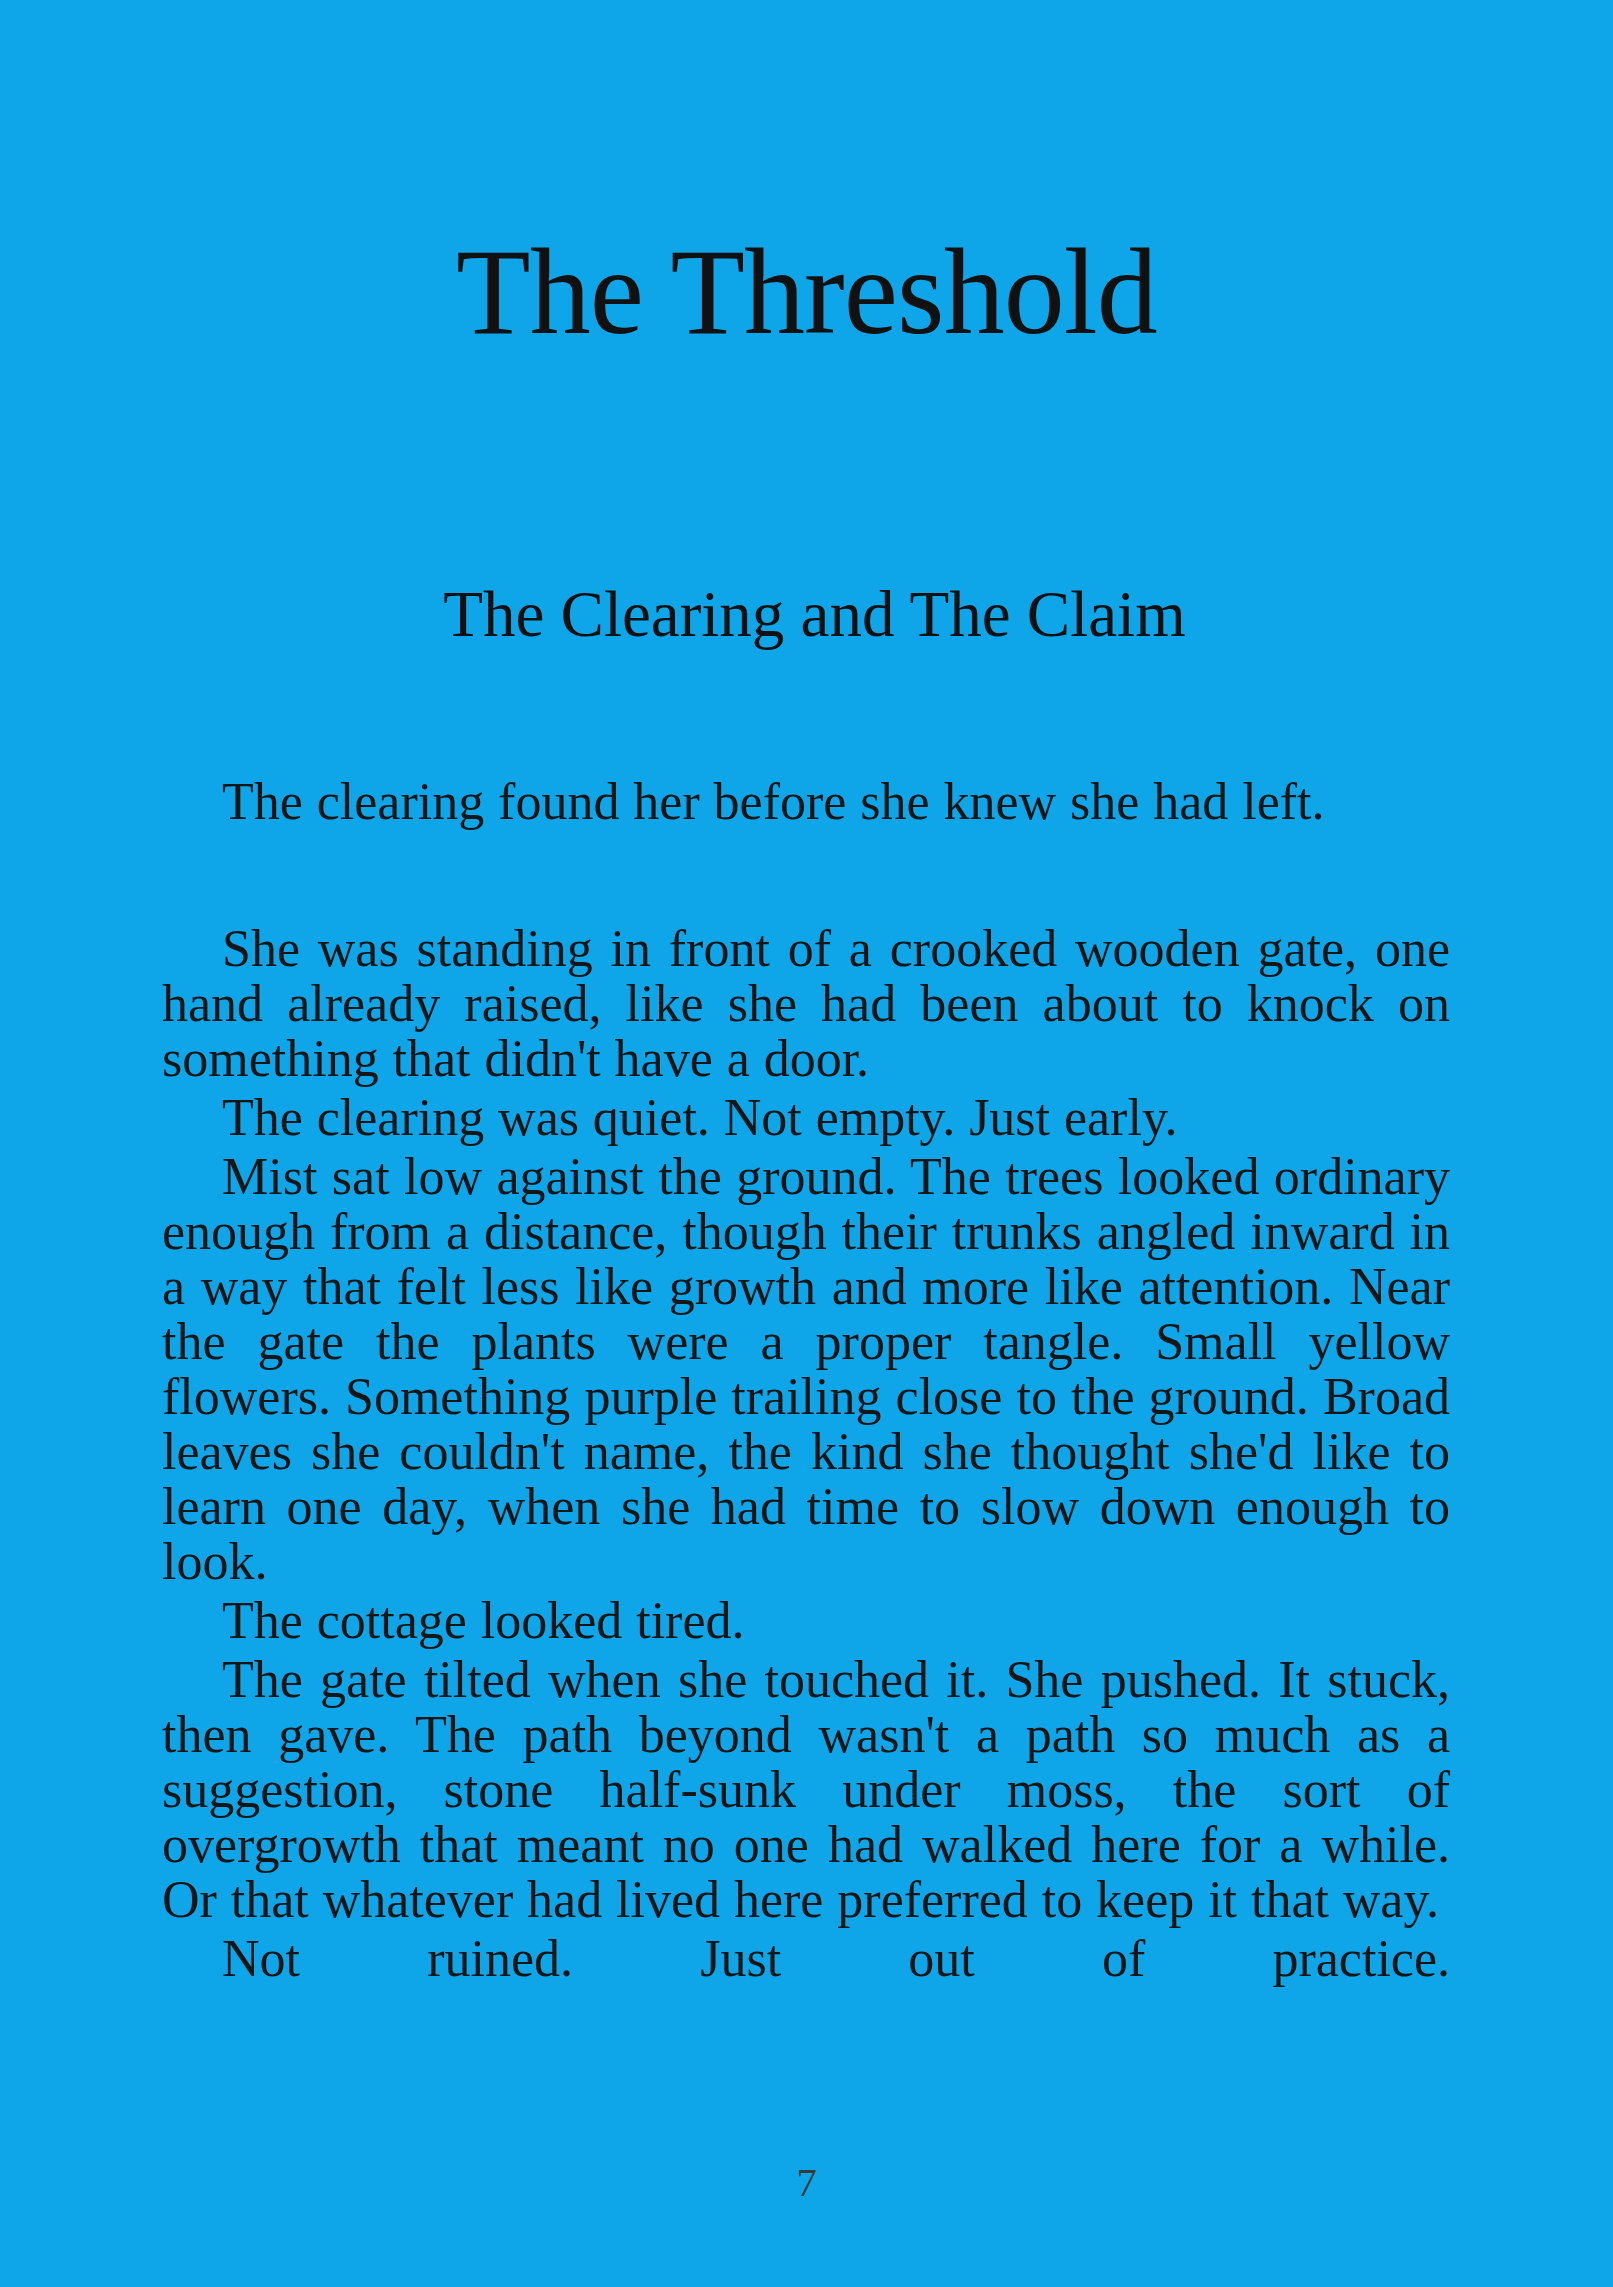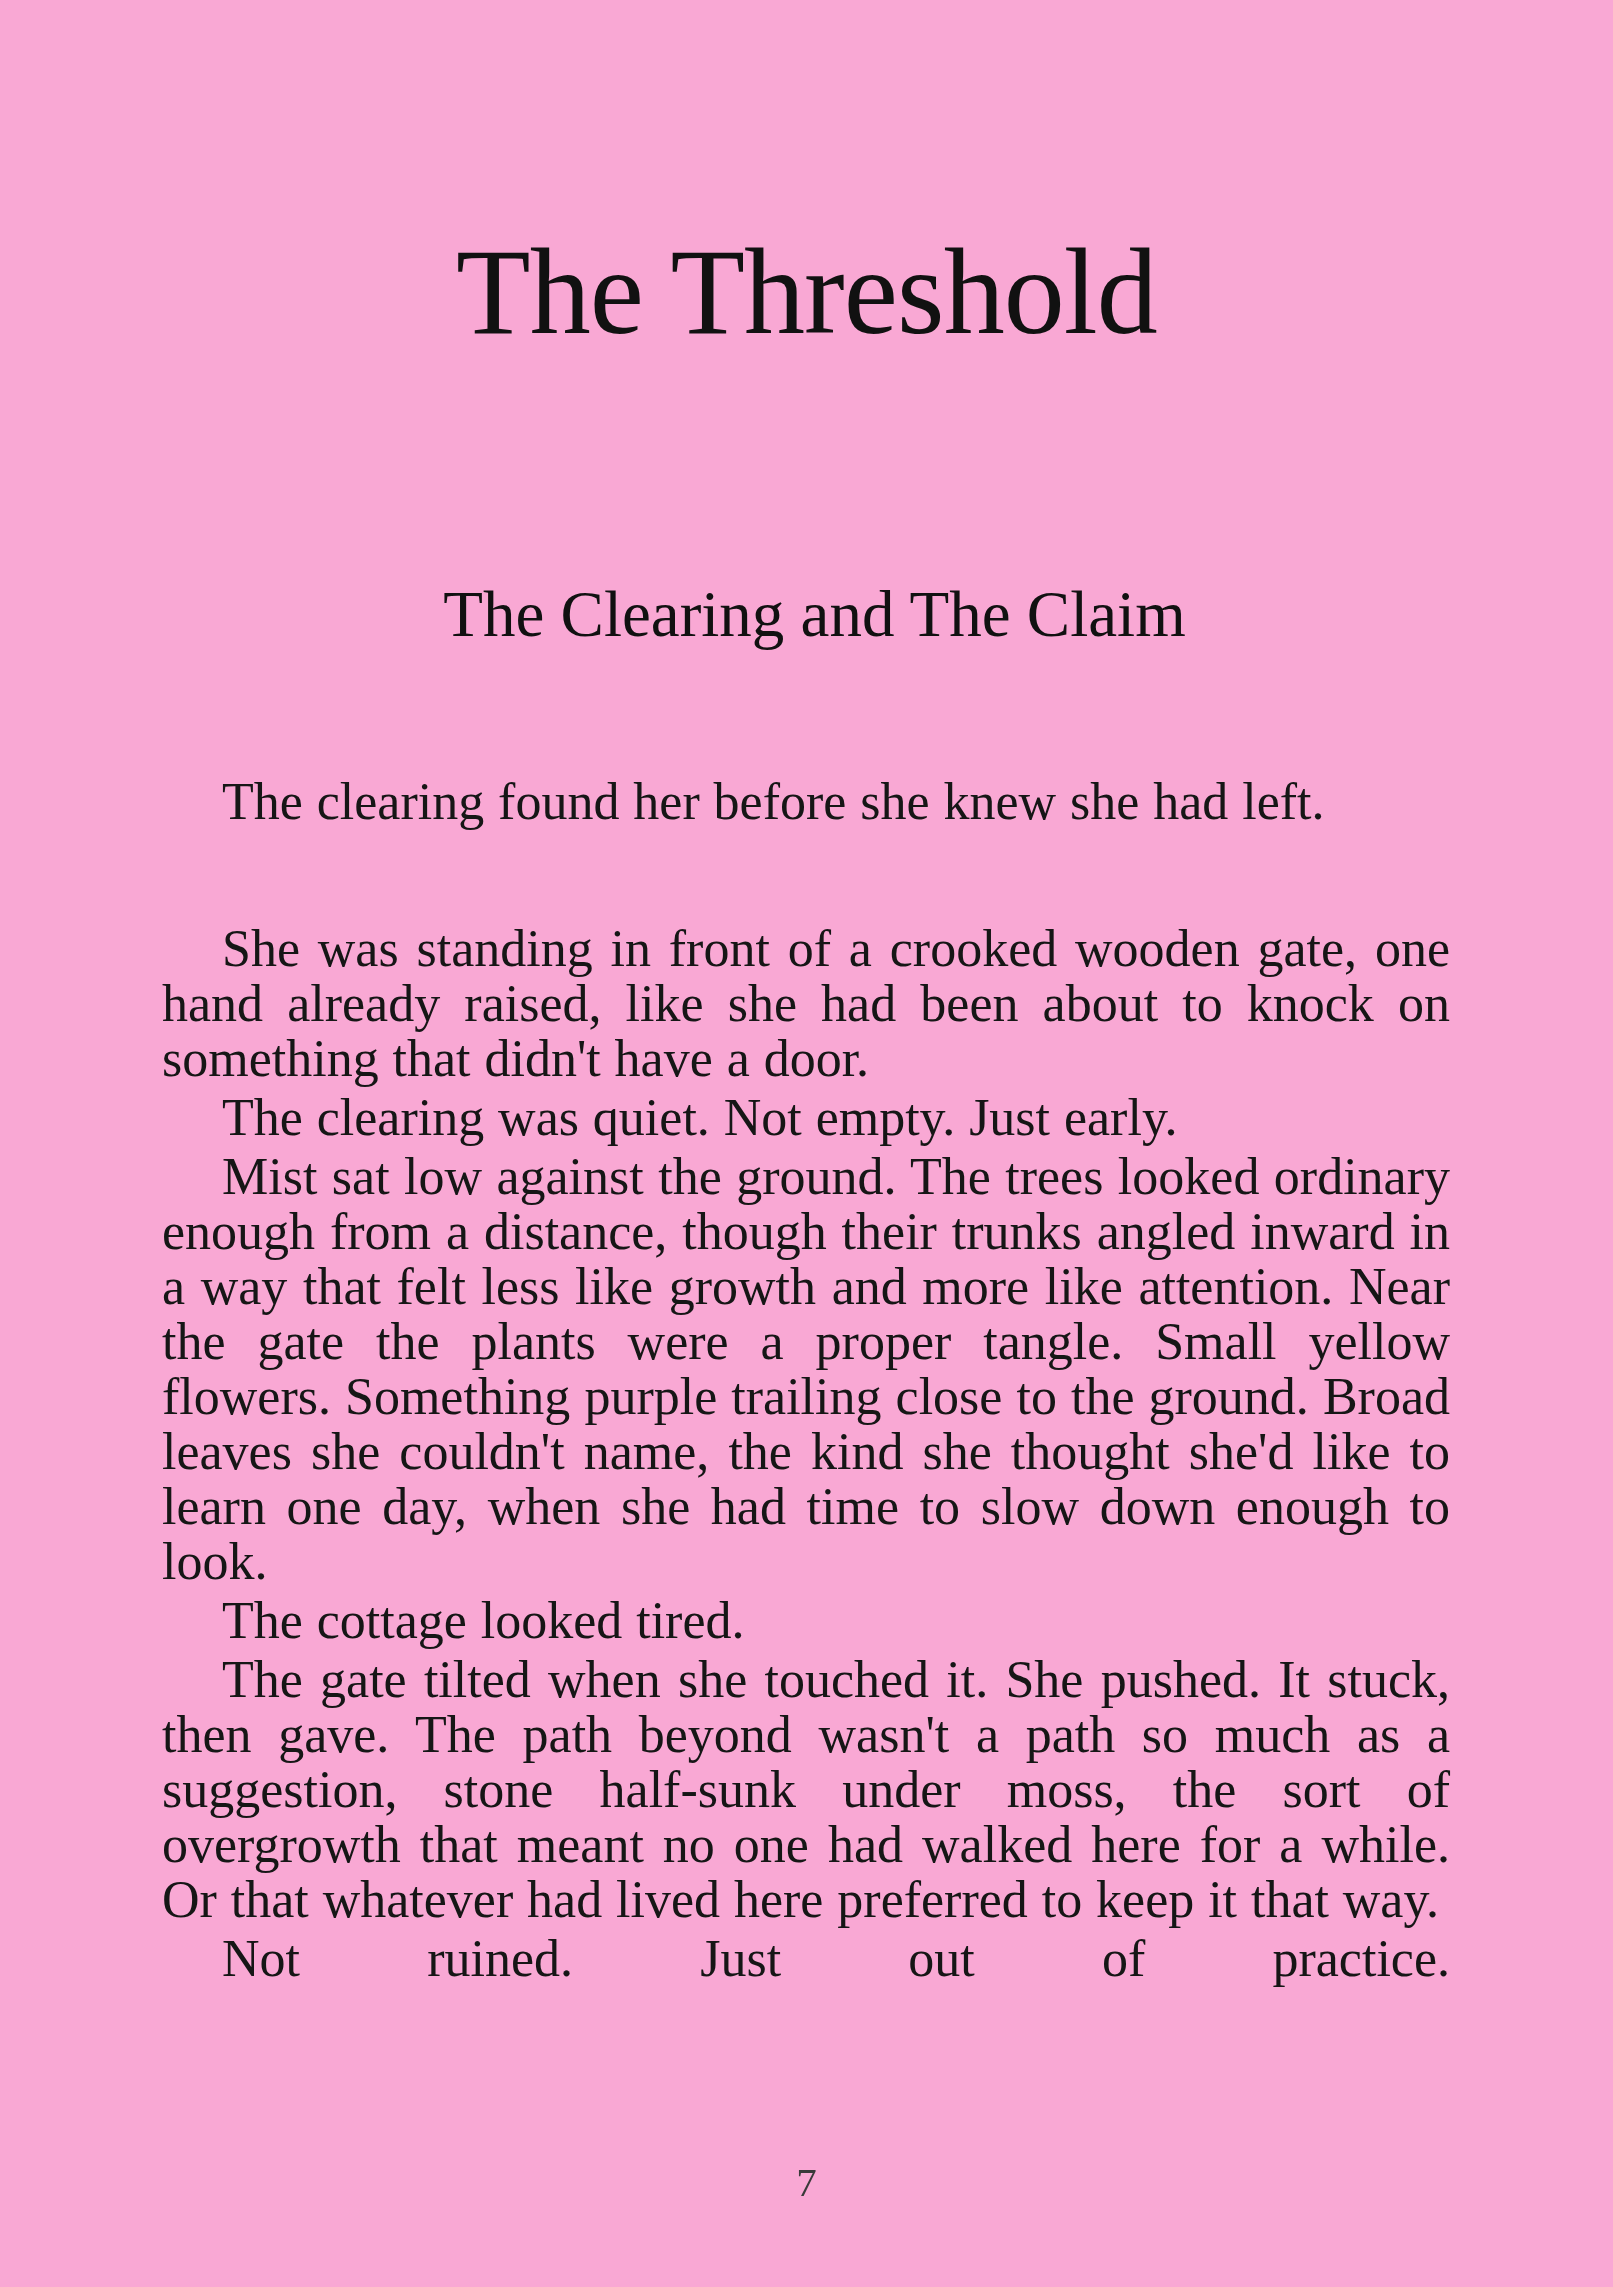--- a/index.html
+++ b/index.html
@@ -11,21 +11,21 @@
     width: 1613px;
     height: 2288px;
     overflow: hidden;
     font-family: "Liberation Serif", "DejaVu Serif", serif;
     color: #161616;
   }
   .page {
     position: relative;
     width: 1613px;
     height: 2288px;
-    background: #f9a8d4;
+    background: #0ea5e9;
   }
   .book-title {
     position: absolute;
     top: 231px;
     left: 0;
     width: 100%;
     margin: 0;
     font-size: 122px;
     line-height: 1;
     font-weight: 400;

